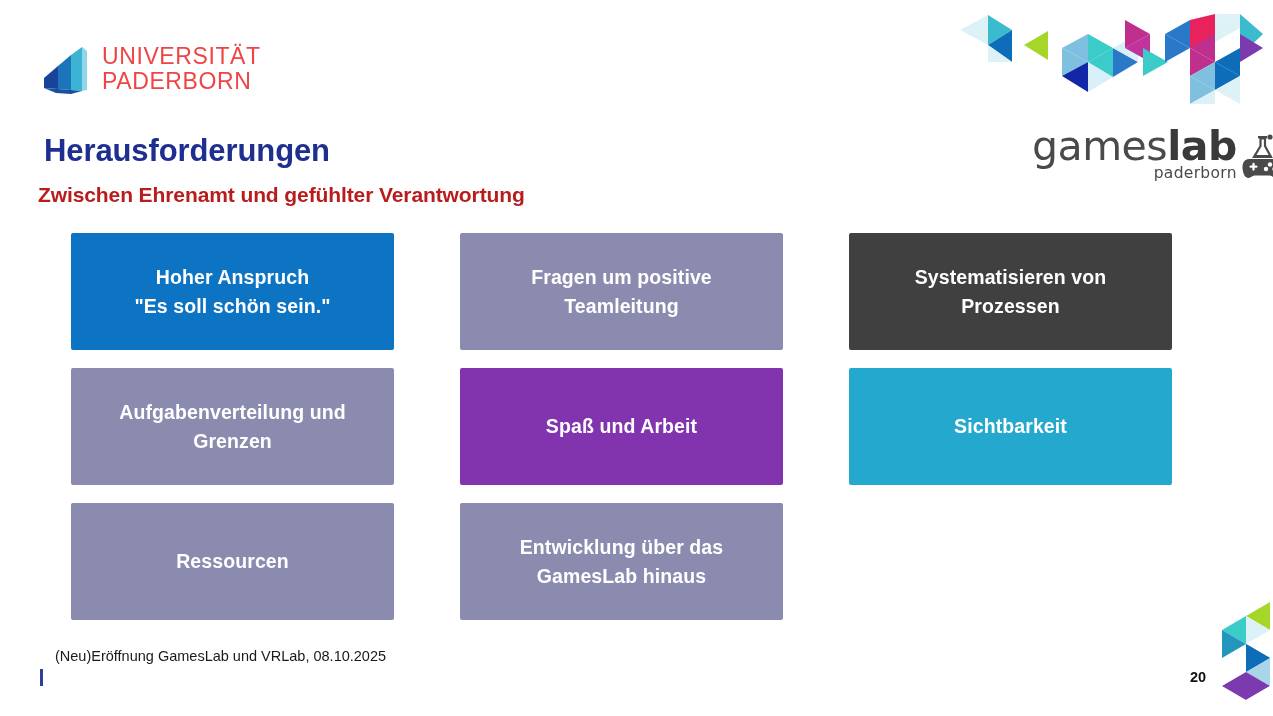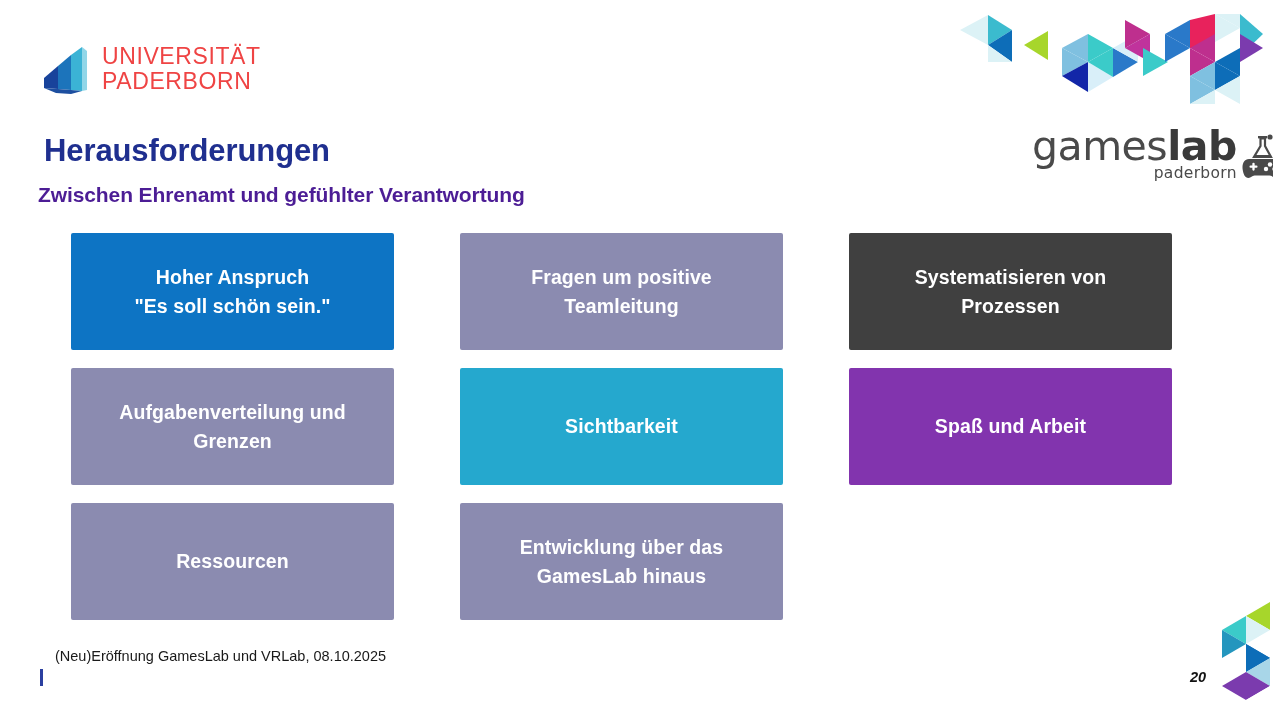--- a/index.html
+++ b/index.html
@@ -106,21 +106,21 @@
     color: #1F2F8F;
     letter-spacing: -0.1px;
     font-family: "Liberation Sans", sans-serif;
   }
   .slide-subtitle {
     position: absolute;
     left: 38px;
     top: 183px;
     font-size: 21px;
     font-weight: 700;
-    color: #4c1d95;
+    color: #b91c1c;
     letter-spacing: -0.1px;
     font-family: "Liberation Sans", sans-serif;
   }
 
   
   .grid {
     position: absolute;
     left: 71px;
     top: 233px;
     width: 1096px;
@@ -165,21 +165,20 @@
     font-family: "Liberation Sans", sans-serif;
   }
   .page-number {
     position: absolute;
     left: 1190px;
     top: 669px;
     font-size: 14.5px;
     font-weight: 700;
     color: #111111;
     font-family: "Liberation Sans", sans-serif;
-    font-style: italic;
   }
 </style>
 </head>
 <body>
 
 <div class="upb-logo">
   <svg class="upb-mark" viewBox="0 0 54 54">
     <path d="M6 46 L6 36 L20 24 L20 47 Z" fill="#18439B"></path>
     <path d="M20 47 L20 24 L33 13 L33 48 Z" fill="#1C74BB"></path>
     <path d="M33 48 L33 13 L44 5 L44 49 Z" fill="#3BB3D5"></path>
@@ -257,22 +256,22 @@
 
 <div class="grid">
   <div class="cell" style="background: rgb(13, 116, 196);">Hoher Anspruch
 "Es soll schön sein."</div>
   <div class="cell" style="background: rgb(139, 139, 176);">Fragen um positive
 Teamleitung</div>
   <div class="cell" style="background: #404040;">Systematisieren von
 Prozessen</div>
   <div class="cell" style="background: rgb(139, 139, 176);">Aufgabenverteilung und
 Grenzen</div>
+  <div class="cell" style="background: rgb(130, 52, 174);">Spaß und Arbeit</div>
   <div class="cell" style="background: rgb(37, 168, 206);">Sichtbarkeit</div>
-  <div class="cell" style="background: rgb(130, 52, 174);">Spaß und Arbeit</div>
   <div class="cell" style="background: rgb(139, 139, 176);">Ressourcen</div>
   <div class="cell" style="background: rgb(139, 139, 176);">Entwicklung über das
 GamesLab hinaus</div>
 </div>
 
 <div class="footer-bar"></div>
 <div class="footer-text">(Neu)Eröffnung GamesLab und VRLab, 08.10.2025</div>
 <div class="page-number">20</div>
 
 <svg class="deco-bottom" viewBox="0 0 83 116">

